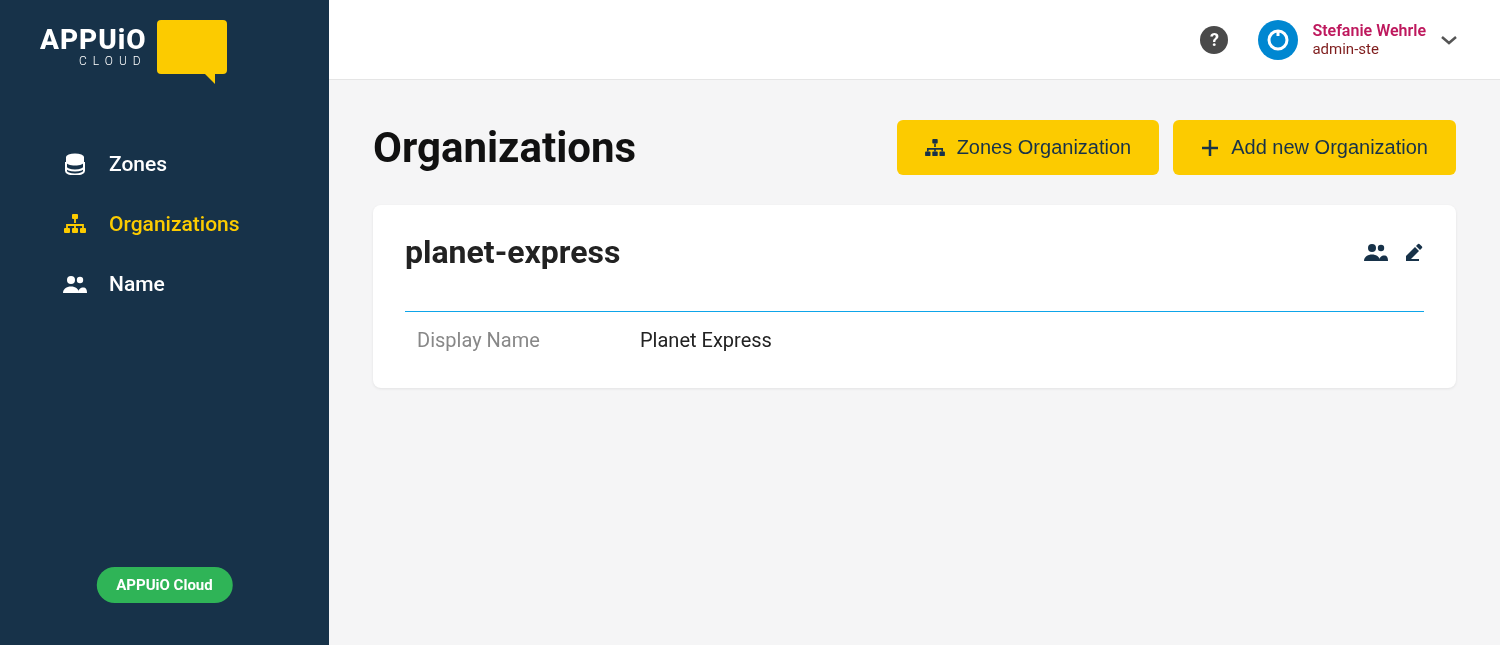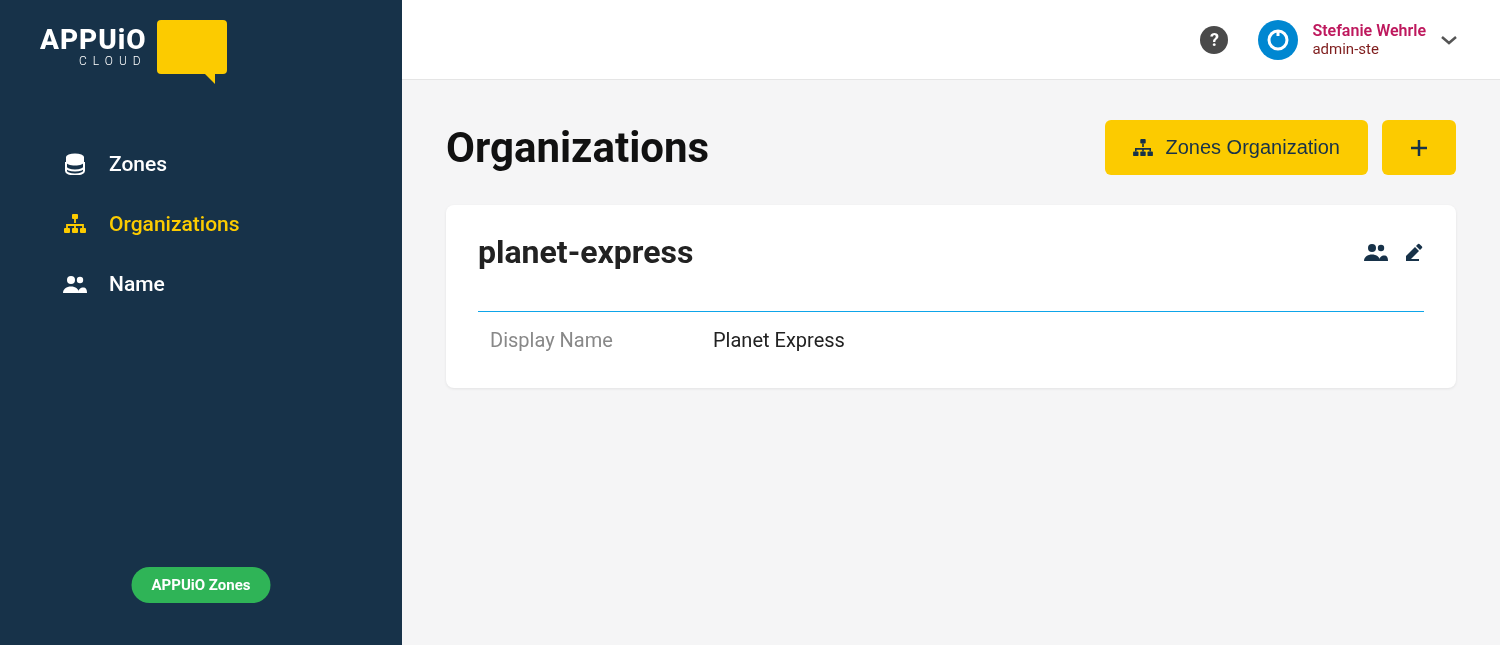--- a/index.html
+++ b/index.html
@@ -1,19 +1,19 @@
 <!DOCTYPE html>
 <html><head>
   <meta charset="utf-8">
   <style>
     * { margin: 0; padding: 0; box-sizing: border-box; }
     body { font-family: -apple-system, BlinkMacSystemFont, "Segoe UI", Roboto, Helvetica, Arial, sans-serif; background: #f5f5f6; width: 1500px; height: 645px; overflow: hidden; display: flex; }
     
     
-    .sidebar { width: 402px; background: #173249; color: #fff; display: flex; flex-direction: column; position: relative; }
+    .sidebar { width: 329px; background: #173249; color: #fff; display: flex; flex-direction: column; position: relative; }
     .logo-area { padding: 20px 40px 30px 40px; display: flex; align-items: center; gap: 10px; }
     .logo-text { display: flex; flex-direction: column; align-items: flex-end; }
     .logo-appuio { font-size: 28px; font-weight: 800; letter-spacing: 1px; line-height: 1; }
     .logo-cloud { font-size: 12px; font-weight: 300; letter-spacing: 6px; }
     .logo-bubble { width: 70px; height: 54px; background: #fccb00; border-radius: 4px; position: relative; }
     .logo-bubble::after { content: ""; position: absolute; bottom: -10px; right: 12px; border-left: 14px solid transparent; border-top: 14px solid #fccb00; }
     
     .nav { padding-top: 30px; }
     .nav-item { display: flex; align-items: center; gap: 22px; padding: 18px 52px; font-size: 21px; font-weight: 500; cursor: pointer; margin-left: 11px; }
     .nav-item.active { color: #fccb00; }
@@ -90,21 +90,21 @@
             <circle cx="8" cy="6" r="4"></circle>
             <circle cx="17" cy="6" r="3.2"></circle>
             <path d="M0 19c0-4 3.5-6.5 8-6.5S16 15 16 19H0z"></path>
             <path d="M15 19c0-3 2-5.5 5-5.5s4 2 4 5.5h-9z"></path>
           </svg>
       </span>
       <span>Name</span>
     </div>
   </nav>
 
-  <div class="badge-bottom">APPUiO Zones</div>
+  <div class="badge-bottom">APPUiO Cloud</div>
 </aside>
 
 <main class="main">
   <header class="topbar">
     <div class="help-icon">?</div>
     <div class="user-block">
       <div class="avatar">
         <svg width="24" height="24" viewBox="0 0 24 24" fill="none" stroke="#fff" stroke-width="3">
             <circle cx="12" cy="12" r="9"></circle>
             <path d="M12 3v5"></path>
@@ -137,20 +137,21 @@
               </svg>
           </span>
           <span>Zones Organization</span>
         </button>
         <button class="btn">
           <span class="icon">
             <svg width="18" height="18" viewBox="0 0 18 18" stroke="currentColor" stroke-width="2.5">
                 <path d="M9 1v16M1 9h16"></path>
               </svg>
           </span>
+          <span>Add new Organization</span>
         </button>
       </div>
     </div>
 
     <div class="card">
       <div class="card-header">
         <h2 class="card-title">planet-express</h2>
         <div class="card-actions">
           <span class="icon">
             <svg width="24" height="20" viewBox="0 0 24 20" fill="currentColor">

